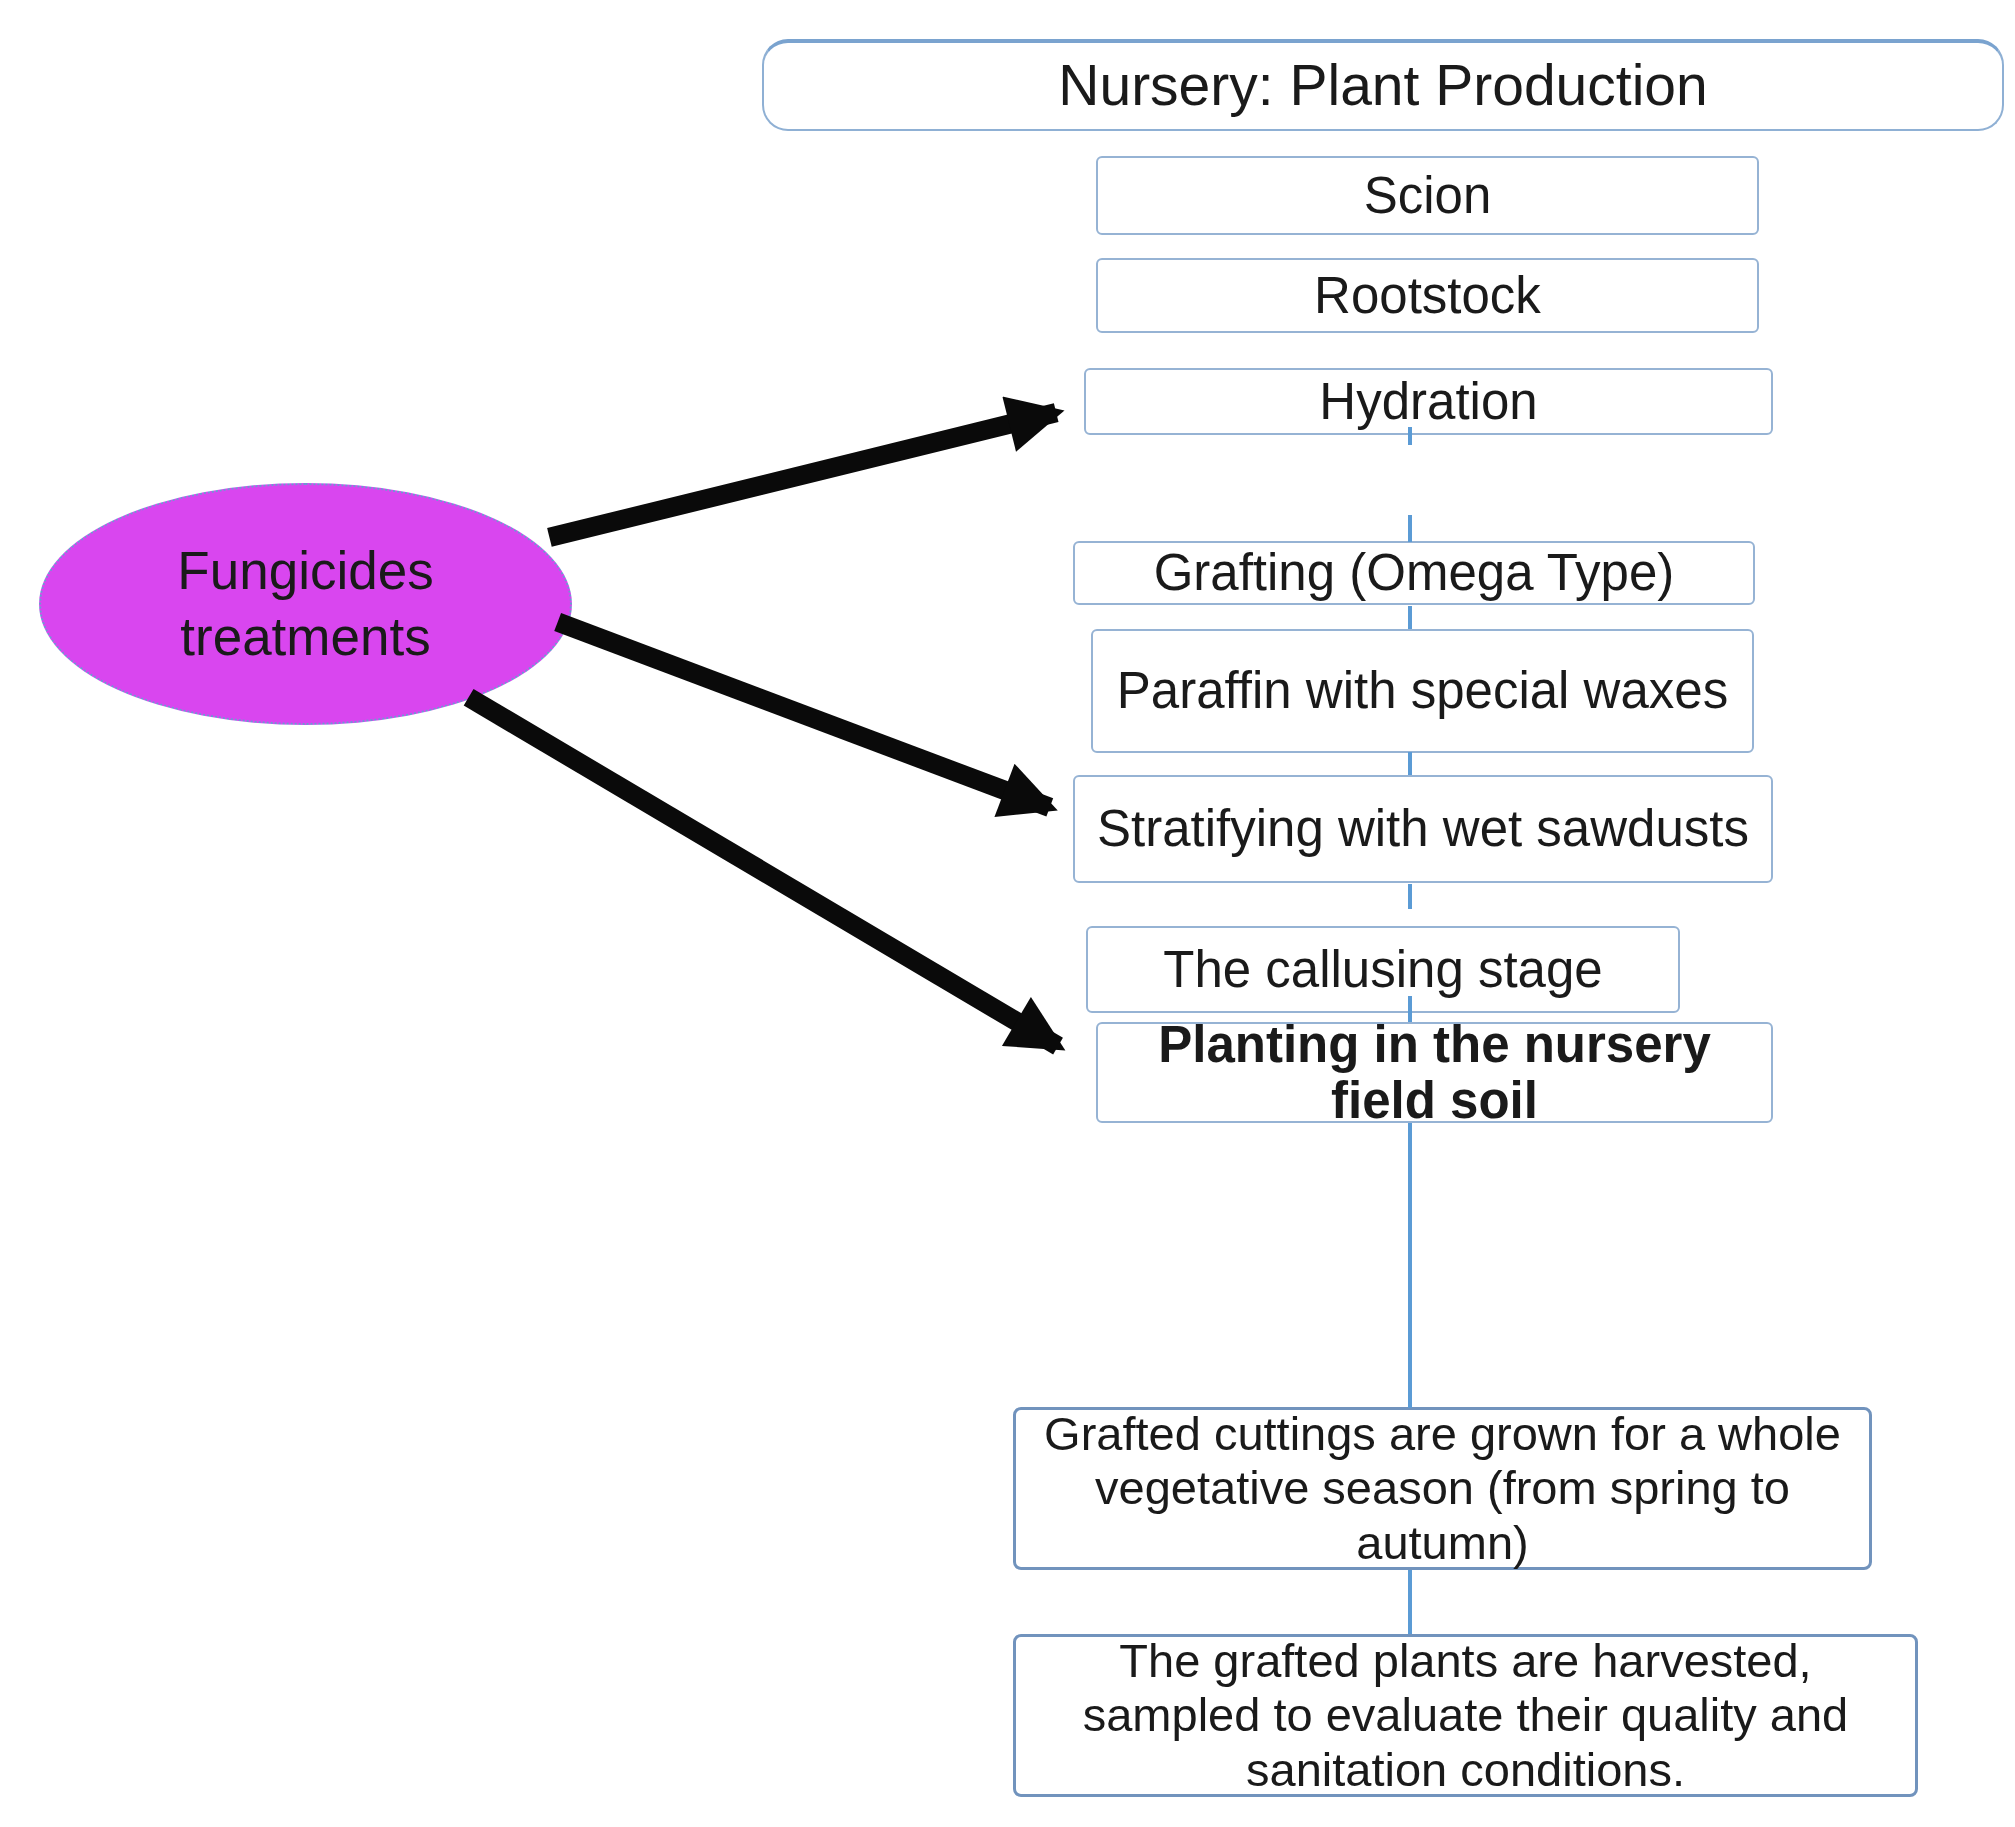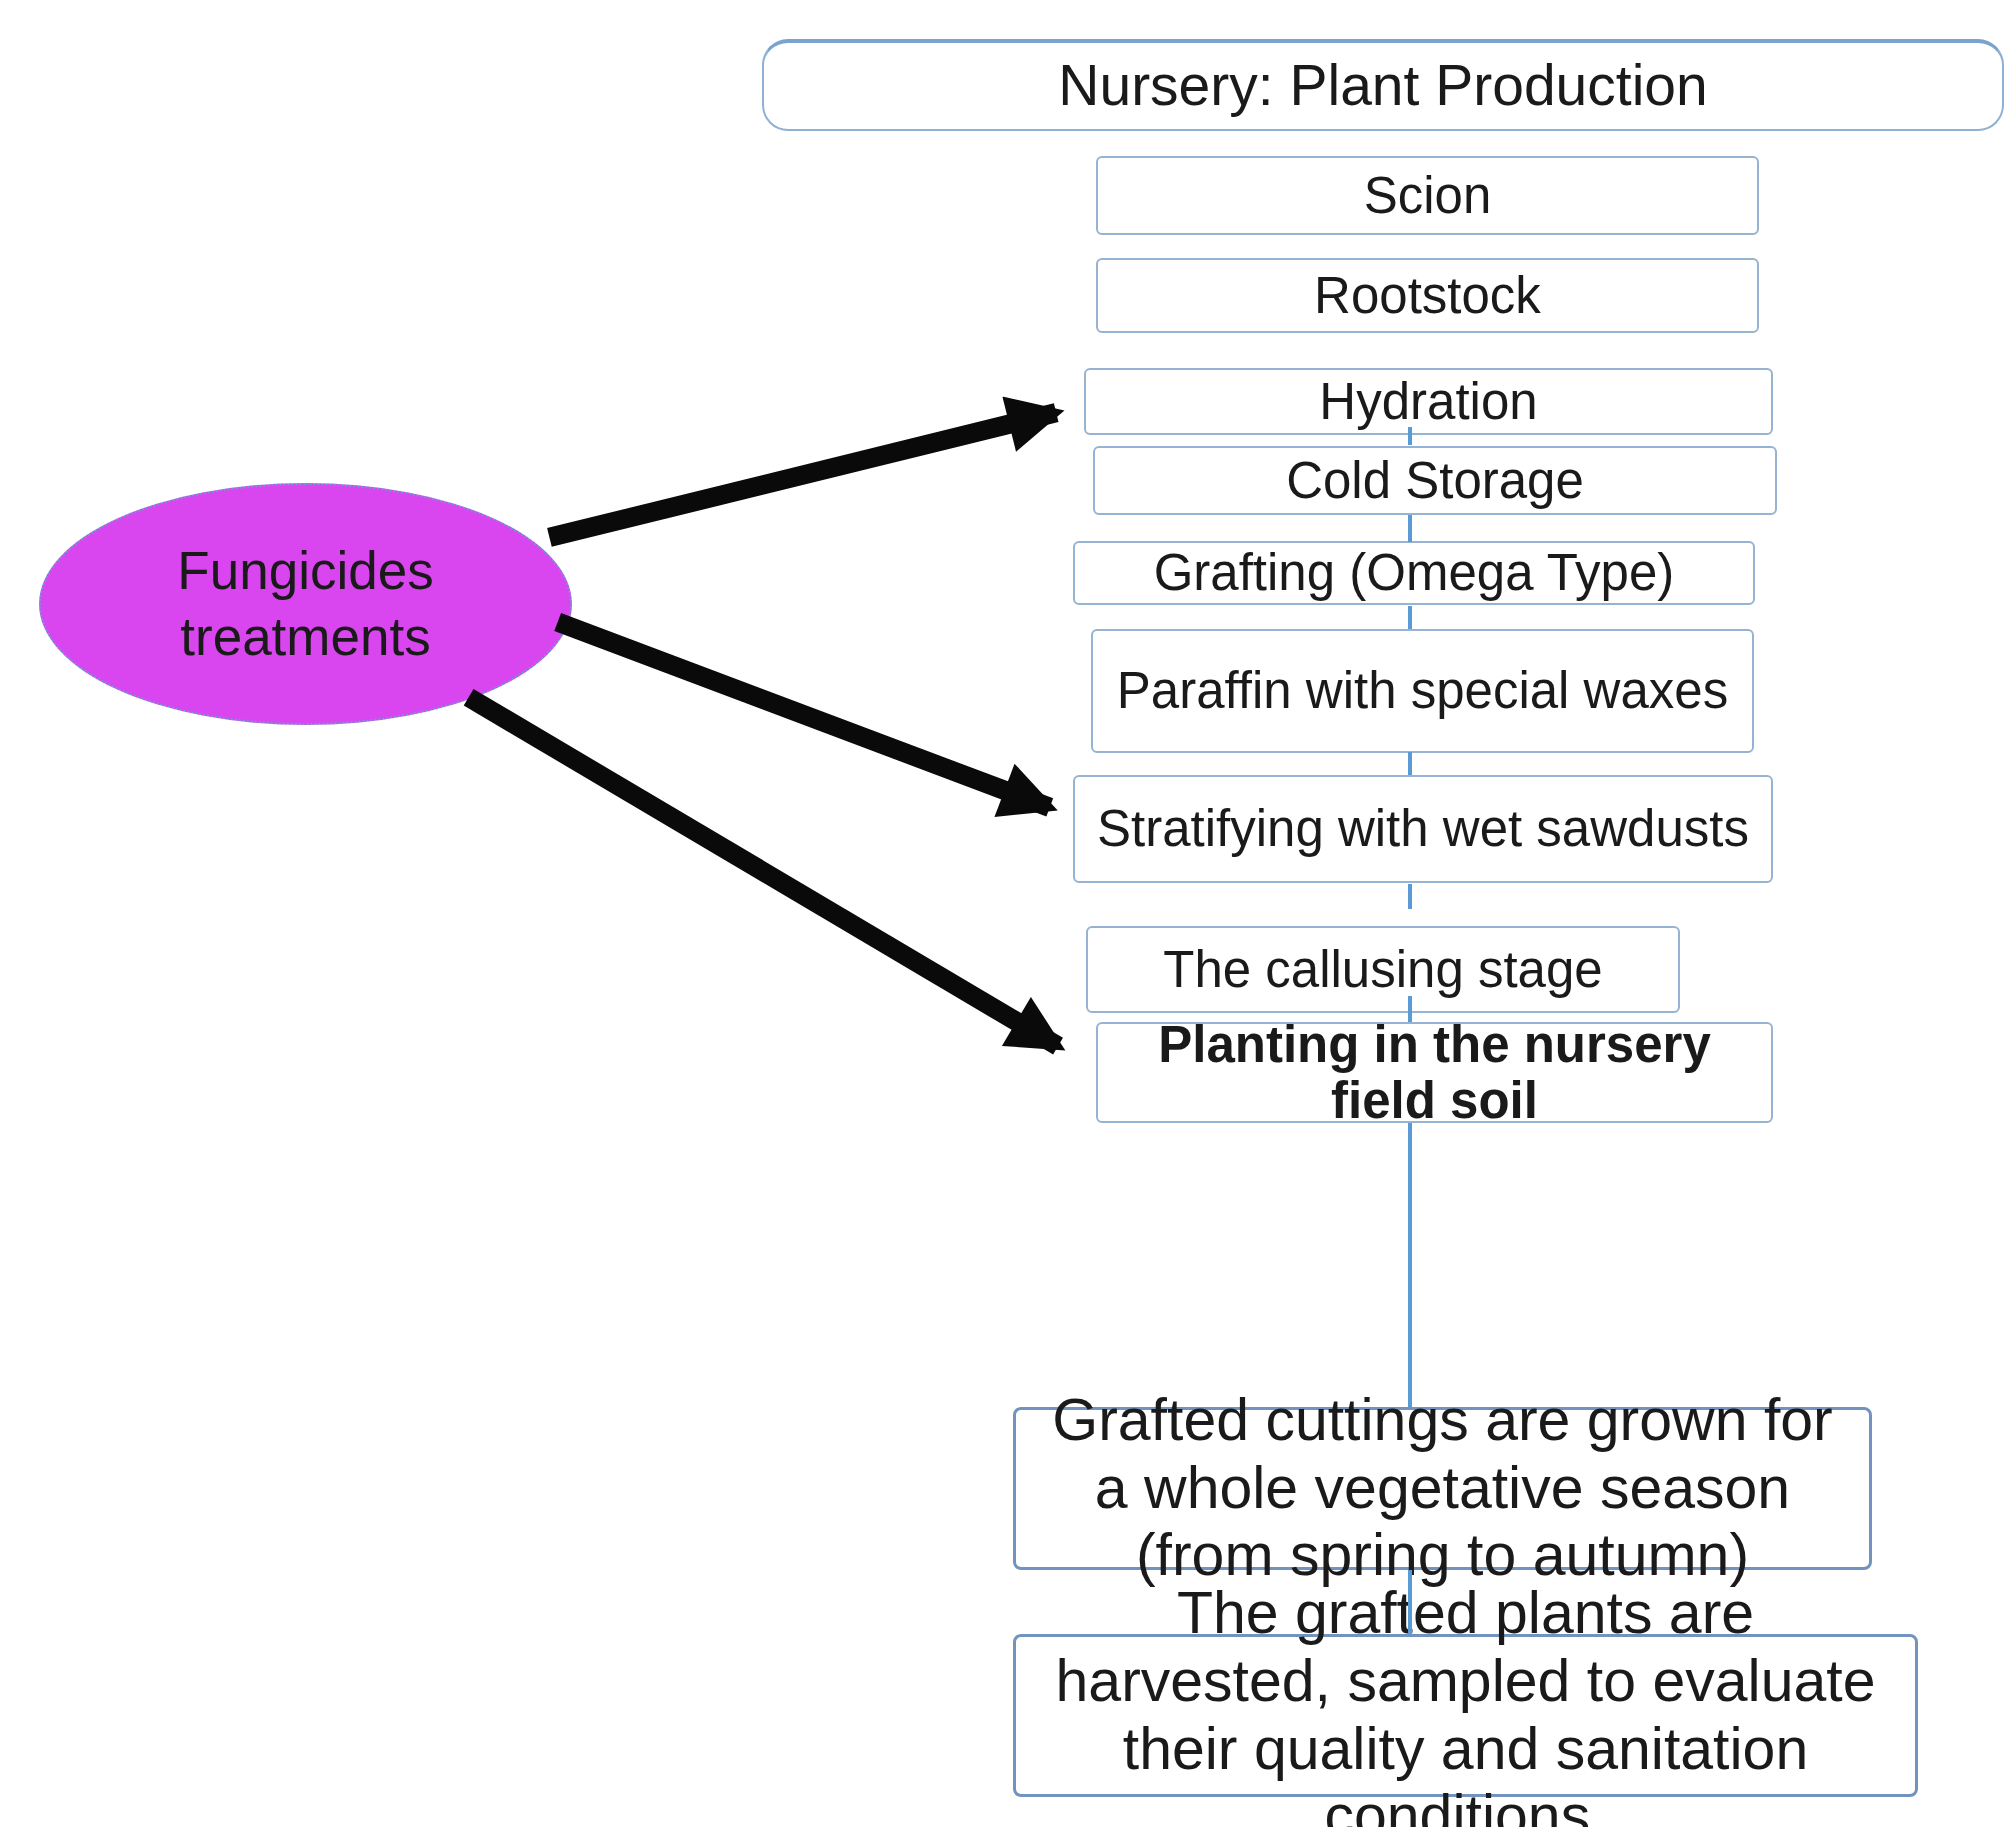--- a/index.html
+++ b/index.html
@@ -31,21 +31,21 @@
     line-height: 1.08;
     padding: 0 20px;
   }
   .box.title {
     font-size: 57px;
     border-radius: 26px;
     border-color: #8fb0d4;
     border-top: 4.6px solid #7aa3cf;
   }
   .box.wide {
-    font-size: 59px;
+    font-size: 47px;
     line-height: 1.15;
     border: 3.7px solid #7193bd;
     border-radius: 8px;
   }
   .ellipse {
     position: absolute;
     box-sizing: border-box;
     background: #d946ef;
     border: 2.8px dotted #6b9bd2;
     border-radius: 50%;
@@ -81,21 +81,20 @@
 <div id="stage">
 
   <div class="box title" style="left:762px; top:23px; width:1242px; height:92px;">Nursery: Plant Production</div>
 
   <div class="box" style="left:1096px; top:140px; width:663px; height:79px;">Scion</div>
 
   <div class="box" style="left:1096px; top:242px; width:663px; height:75px;">Rootstock</div>
 
   <div class="box" style="left:1084px; top:352px; width:689px; height:67px;">Hydration</div>
 
-  <div class="box" style="left:1093px; top:430px; width:684px; height:69px;">Cold Storage</div>
 
   <div class="box" style="left:1073px; top:525px; width:682px; height:64px;">Grafting (Omega Type)</div>
 
   <div class="box" style="left:1091px; top:613px; width:663px; height:124px;">Paraffin with special waxes</div>
 
   <div class="box" style="left:1073px; top:759px; width:700px; height:108px;">Stratifying with  wet sawdusts</div>
 
   <div class="box" style="left:1086px; top:910px; width:594px; height:87px;">The callusing stage</div>
 
   <div class="box" style="left:1096px; top:1006px; width:677px; height:101px;font-weight:bold;">Planting in the nursery field soil</div>

